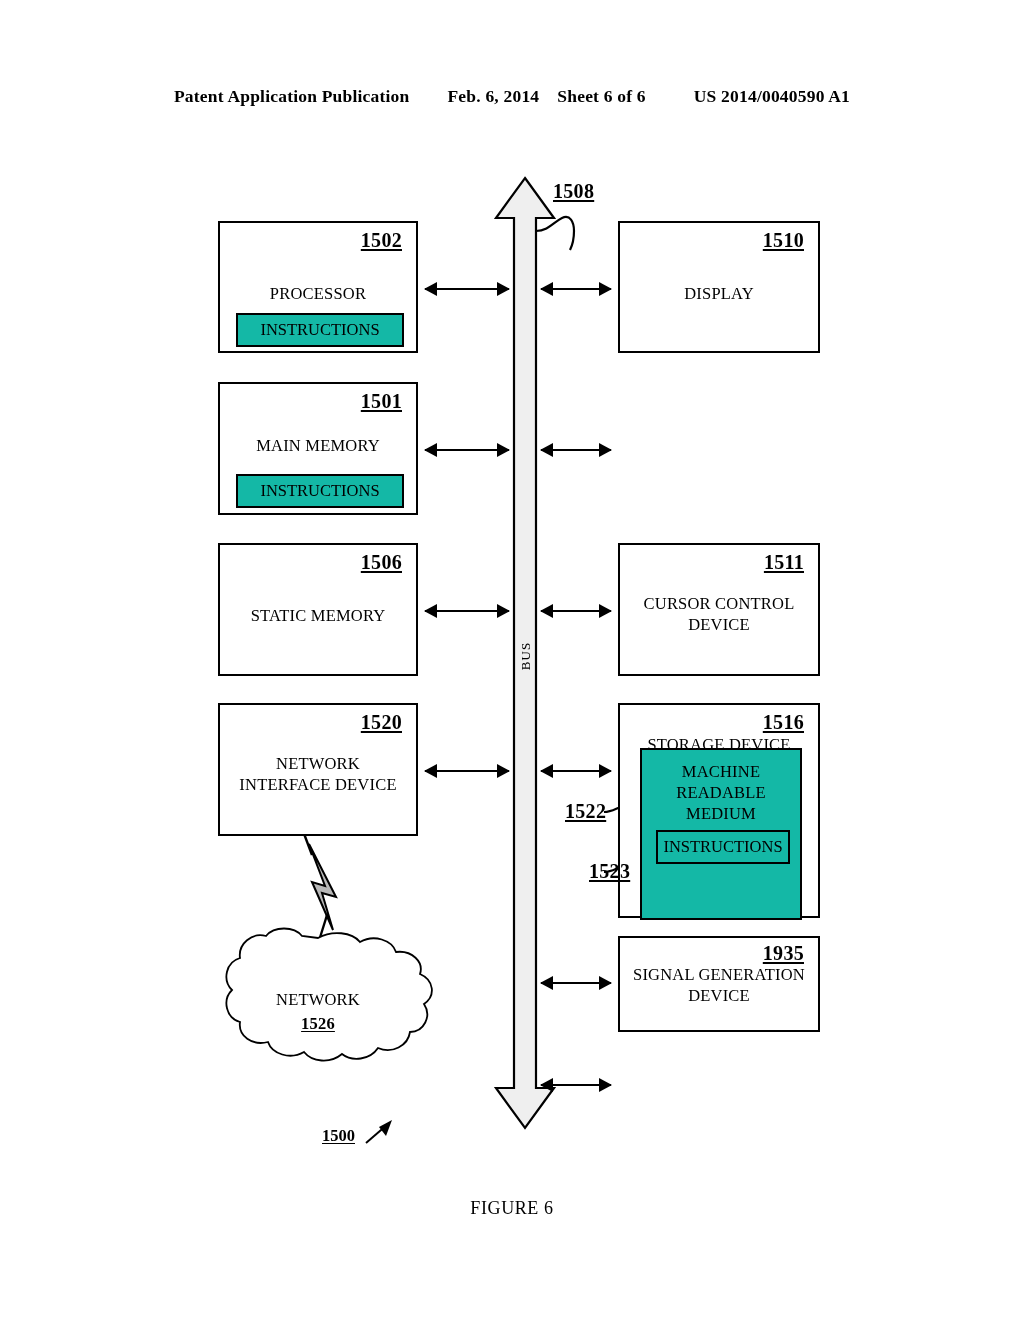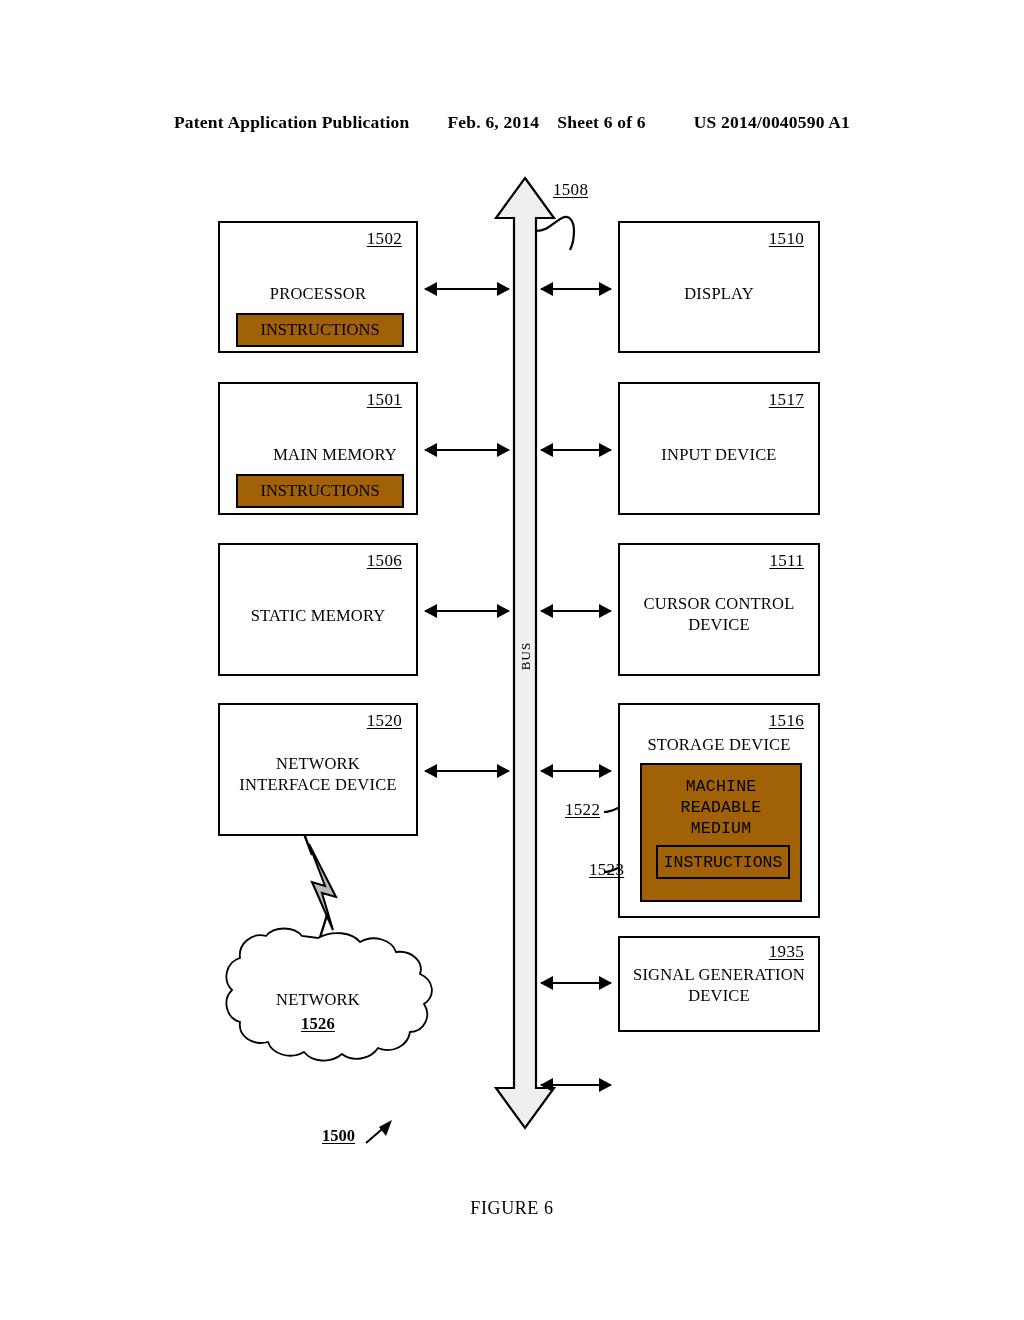--- a/index.html
+++ b/index.html
@@ -13,47 +13,46 @@
     overflow:hidden;
   }
   .page{position:relative;width:1024px;height:1320px;}
 
   
   .hdr{
     position:absolute;top:86px;left:0;width:1024px;
     display:flex;justify-content:center;align-items:baseline;
     font-weight:bold;font-size:17.5px;letter-spacing:.2px;
     white-space:nowrap;
-    margin-top:26px;
   }
   .hdr .h1{margin-right:38px;}
   .hdr .h2{margin-right:18px;}
   .hdr .h3{margin-right:48px;}
   .hdr .h4{}
 
   
   .fig{position:absolute;left:0;top:0;width:1024px;height:1320px;}
 
   .box{
     position:absolute;
     border:2.2px solid #000;
     background:#fff;
     box-sizing:border-box;
   }
   .inner-box{
     position:absolute;
     border:2.2px solid #000;
-    background:#a16207;
+    background:#14b8a6;
     box-sizing:border-box;
     display:flex;align-items:center;justify-content:center;
   }
   .ref{
     position:absolute;
-    font-weight:normal;
-    font-size:17px;
+    font-weight:bold;
+    font-size:20px;
     text-decoration:underline;
     text-underline-offset:2px;
     letter-spacing:.3px;
   }
   .lbl{
     position:absolute;
     font-size:16.5px;
     text-align:center;
     letter-spacing:.2px;
     line-height:1.28;
@@ -149,21 +148,21 @@
     <div class="box" style="left:218px;top:221px;width:200px;height:132px;">
       <div class="ref" style="right:14px;top:6px;left:auto;">1502</div>
       <div class="lbl" style="top:60px;">PROCESSOR</div>
       <div class="inner-box" style="left:16px;top:90px;width:168px;height:34px;">
         <span style="font-size:16.5px;">INSTRUCTIONS</span>
       </div>
     </div>
 
     <div class="box" style="left:218px;top:382px;width:200px;height:133px;">
       <div class="ref" style="right:14px;top:6px;left:auto;">1501</div>
-      <div class="lbl" style="top:60px;margin-left:17px;">MAIN MEMORY</div>
+      <div class="lbl" style="top:51px;">MAIN MEMORY</div>
       <div class="inner-box" style="left:16px;top:90px;width:168px;height:34px;">
         <span style="font-size:16.5px;">INSTRUCTIONS</span>
       </div>
     </div>
 
     <div class="box" style="left:218px;top:543px;width:200px;height:133px;">
       <div class="ref" style="right:14px;top:6px;left:auto;">1506</div>
       <div class="lbl" style="top:60px;">STATIC MEMORY</div>
     </div>
 
@@ -171,36 +170,32 @@
       <div class="ref" style="right:14px;top:6px;left:auto;">1520</div>
       <div class="lbl" style="top:48px;">NETWORK</div>
       <div class="lbl" style="top:69px;">INTERFACE DEVICE</div>
     </div>
 
     <div class="box" style="left:618px;top:221px;width:202px;height:132px;">
       <div class="ref" style="right:14px;top:6px;left:auto;">1510</div>
       <div class="lbl" style="top:60px;">DISPLAY</div>
     </div>
 
-    <div class="box" style="left:618px;top:382px;width:202px;height:133px;">
-      <div class="ref" style="right:14px;top:6px;left:auto;">1517</div>
-      <div class="lbl" style="top:60px;">INPUT DEVICE</div>
-    </div>
 
     <div class="box" style="left:618px;top:543px;width:202px;height:133px;">
       <div class="ref" style="right:14px;top:6px;left:auto;">1511</div>
       <div class="lbl" style="top:48px;">CURSOR CONTROL</div>
       <div class="lbl" style="top:69px;">DEVICE</div>
     </div>
 
     <div class="box" style="left:618px;top:703px;width:202px;height:215px;">
       <div class="ref" style="right:14px;top:6px;left:auto;">1516</div>
       <div class="lbl" style="top:29px;">STORAGE DEVICE</div>
 
-      <div class="inner-box" style="left:20px;top:58px;width:162px;height:139px;display:block;font-family:Liberation Mono, monospace;">
+      <div class="inner-box" style="left:20px;top:43px;width:162px;height:172px;display:block;">
         <div class="lbl" style="top:11px;">MACHINE</div>
         <div class="lbl" style="top:32px;">READABLE</div>
         <div class="lbl" style="top:53px;">MEDIUM</div>
 
         <div class="inner-box" style="left:14px;top:80px;width:134px;height:34px;">
           <span style="font-size:16.5px;">INSTRUCTIONS</span>
         </div>
       </div>
     </div>
 

